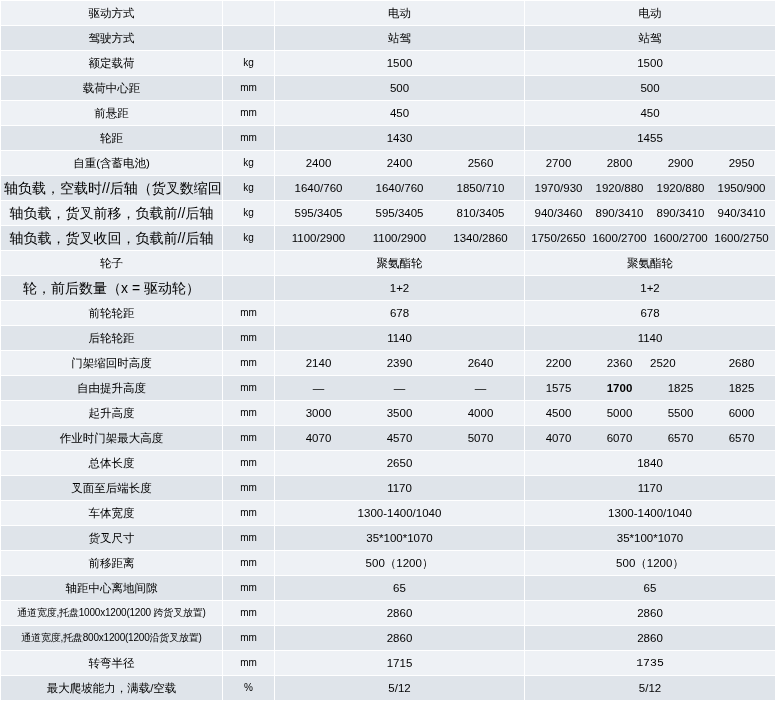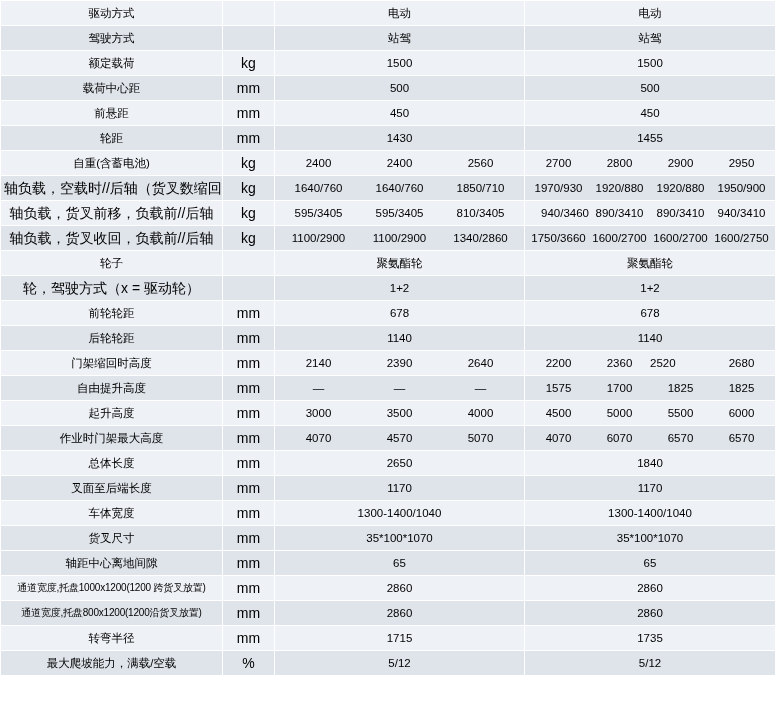--- a/index.html
+++ b/index.html
@@ -35,21 +35,21 @@
     height: 26px;
     line-height: 26px;
   }
   tr.odd td { background: #eef1f5; }
   tr.even td { background: #dfe4ea; }
   td.label {
     text-align: left;
     padding-left: 5px;
   }
   td.unit {
-    font-size: 14px;
+    font-size: 10px;
   }
   .small {
     font-size: 14px;
   }
   .tiny {
     font-size: 10px;
     letter-spacing: -0.2px;
   }
 </style>
 </head>
@@ -190,40 +190,40 @@
         <td class="unit">kg</td>
         <td>
           <div style="display:flex;width:100%;">
             <span style="flex:1;text-align:center;">595/3405</span>
             <span style="flex:1;text-align:center;">595/3405</span>
             <span style="flex:1;text-align:center;">810/3405</span>
           </div>
         </td>
         <td>
           <div style="display:flex;width:100%;">
-            <span style="flex:1;text-align:right;">940/3460</span>
+            <span style="flex:1;text-align:center;">940/3460</span>
             <span style="flex:1;text-align:center;">890/3410</span>
             <span style="flex:1;text-align:center;">890/3410</span>
             <span style="flex:1;text-align:center;">940/3410</span>
           </div>
         </td>
       </tr>
       <tr class="even">
         <td class="label small">轴负载，货叉收回，负载前//后轴</td>
         <td class="unit">kg</td>
         <td>
           <div style="display:flex;width:100%;">
             <span style="flex:1;text-align:center;">1100/2900</span>
             <span style="flex:1;text-align:center;">1100/2900</span>
             <span style="flex:1;text-align:center;">1340/2860</span>
           </div>
         </td>
         <td>
           <div style="display:flex;width:100%;">
-            <span style="flex:1;text-align:center;">1750/3660</span>
+            <span style="flex:1;text-align:center;">1750/2650</span>
             <span style="flex:1;text-align:center;">1600/2700</span>
             <span style="flex:1;text-align:center;">1600/2700</span>
             <span style="flex:1;text-align:center;">1600/2750</span>
           </div>
         </td>
       </tr>
       <tr class="odd">
         <td class="label">轮子</td>
         <td class="unit"></td>
         <td>
@@ -231,21 +231,21 @@
             <span style="flex:1;text-align:center;">聚氨酯轮</span>
           </div>
         </td>
         <td>
           <div style="display:flex;width:100%;">
             <span style="flex:1;text-align:center;">聚氨酯轮</span>
           </div>
         </td>
       </tr>
       <tr class="even">
-        <td class="label small">轮，驾驶方式（x = 驱动轮）</td>
+        <td class="label small">轮，前后数量（x = 驱动轮）</td>
         <td class="unit"></td>
         <td>
           <div style="display:flex;width:100%;">
             <span style="flex:1;text-align:center;">1+2</span>
           </div>
         </td>
         <td>
           <div style="display:flex;width:100%;">
             <span style="flex:1;text-align:center;">1+2</span>
           </div>
@@ -304,21 +304,21 @@
         <td>
           <div style="display:flex;width:100%;">
             <span style="flex:1;text-align:center;">—</span>
             <span style="flex:1;text-align:center;">—</span>
             <span style="flex:1;text-align:center;">—</span>
           </div>
         </td>
         <td>
           <div style="display:flex;width:100%;">
             <span style="flex:1;text-align:center;">1575</span>
-            <span style="flex:1;">1700</span>
+            <span style="flex:1;font-weight:bold;">1700</span>
             <span style="flex:1;text-align:center;">1825</span>
             <span style="flex:1;text-align:center;">1825</span>
           </div>
         </td>
       </tr>
       <tr class="odd">
         <td class="label">起升高度</td>
         <td class="unit">mm</td>
         <td>
           <div style="display:flex;width:100%;">
@@ -404,20 +404,34 @@
           <div style="display:flex;width:100%;">
             <span style="flex:1;text-align:center;">35*100*1070</span>
           </div>
         </td>
         <td>
           <div style="display:flex;width:100%;">
             <span style="flex:1;text-align:center;">35*100*1070</span>
           </div>
         </td>
       </tr>
+      <tr class="odd">
+        <td class="label">前移距离</td>
+        <td class="unit">mm</td>
+        <td>
+          <div style="display:flex;width:100%;">
+            <span style="flex:1;text-align:center;">500（1200）</span>
+          </div>
+        </td>
+        <td>
+          <div style="display:flex;width:100%;">
+            <span style="flex:1;text-align:center;">500（1200）</span>
+          </div>
+        </td>
+      </tr>
       <tr class="even">
         <td class="label">轴距中心离地间隙</td>
         <td class="unit">mm</td>
         <td>
           <div style="display:flex;width:100%;">
             <span style="flex:1;text-align:center;">65</span>
           </div>
         </td>
         <td>
           <div style="display:flex;width:100%;">
@@ -455,21 +469,21 @@
       </tr>
       <tr class="odd">
         <td class="label">转弯半径</td>
         <td class="unit">mm</td>
         <td>
           <div style="display:flex;width:100%;">
             <span style="flex:1;text-align:center;">1715</span>
           </div>
         </td>
         <td>
-          <div style="display:flex;width:100%;">
+          <div style="display:flex;width:100%;font-family:Liberation Mono, monospace;">
             <span style="flex:1;text-align:center;">1735</span>
           </div>
         </td>
       </tr>
       <tr class="even">
         <td class="label">最大爬坡能力，满载/空载</td>
         <td class="unit">%</td>
         <td>
           <div style="display:flex;width:100%;">
             <span style="flex:1;text-align:center;">5/12</span>

